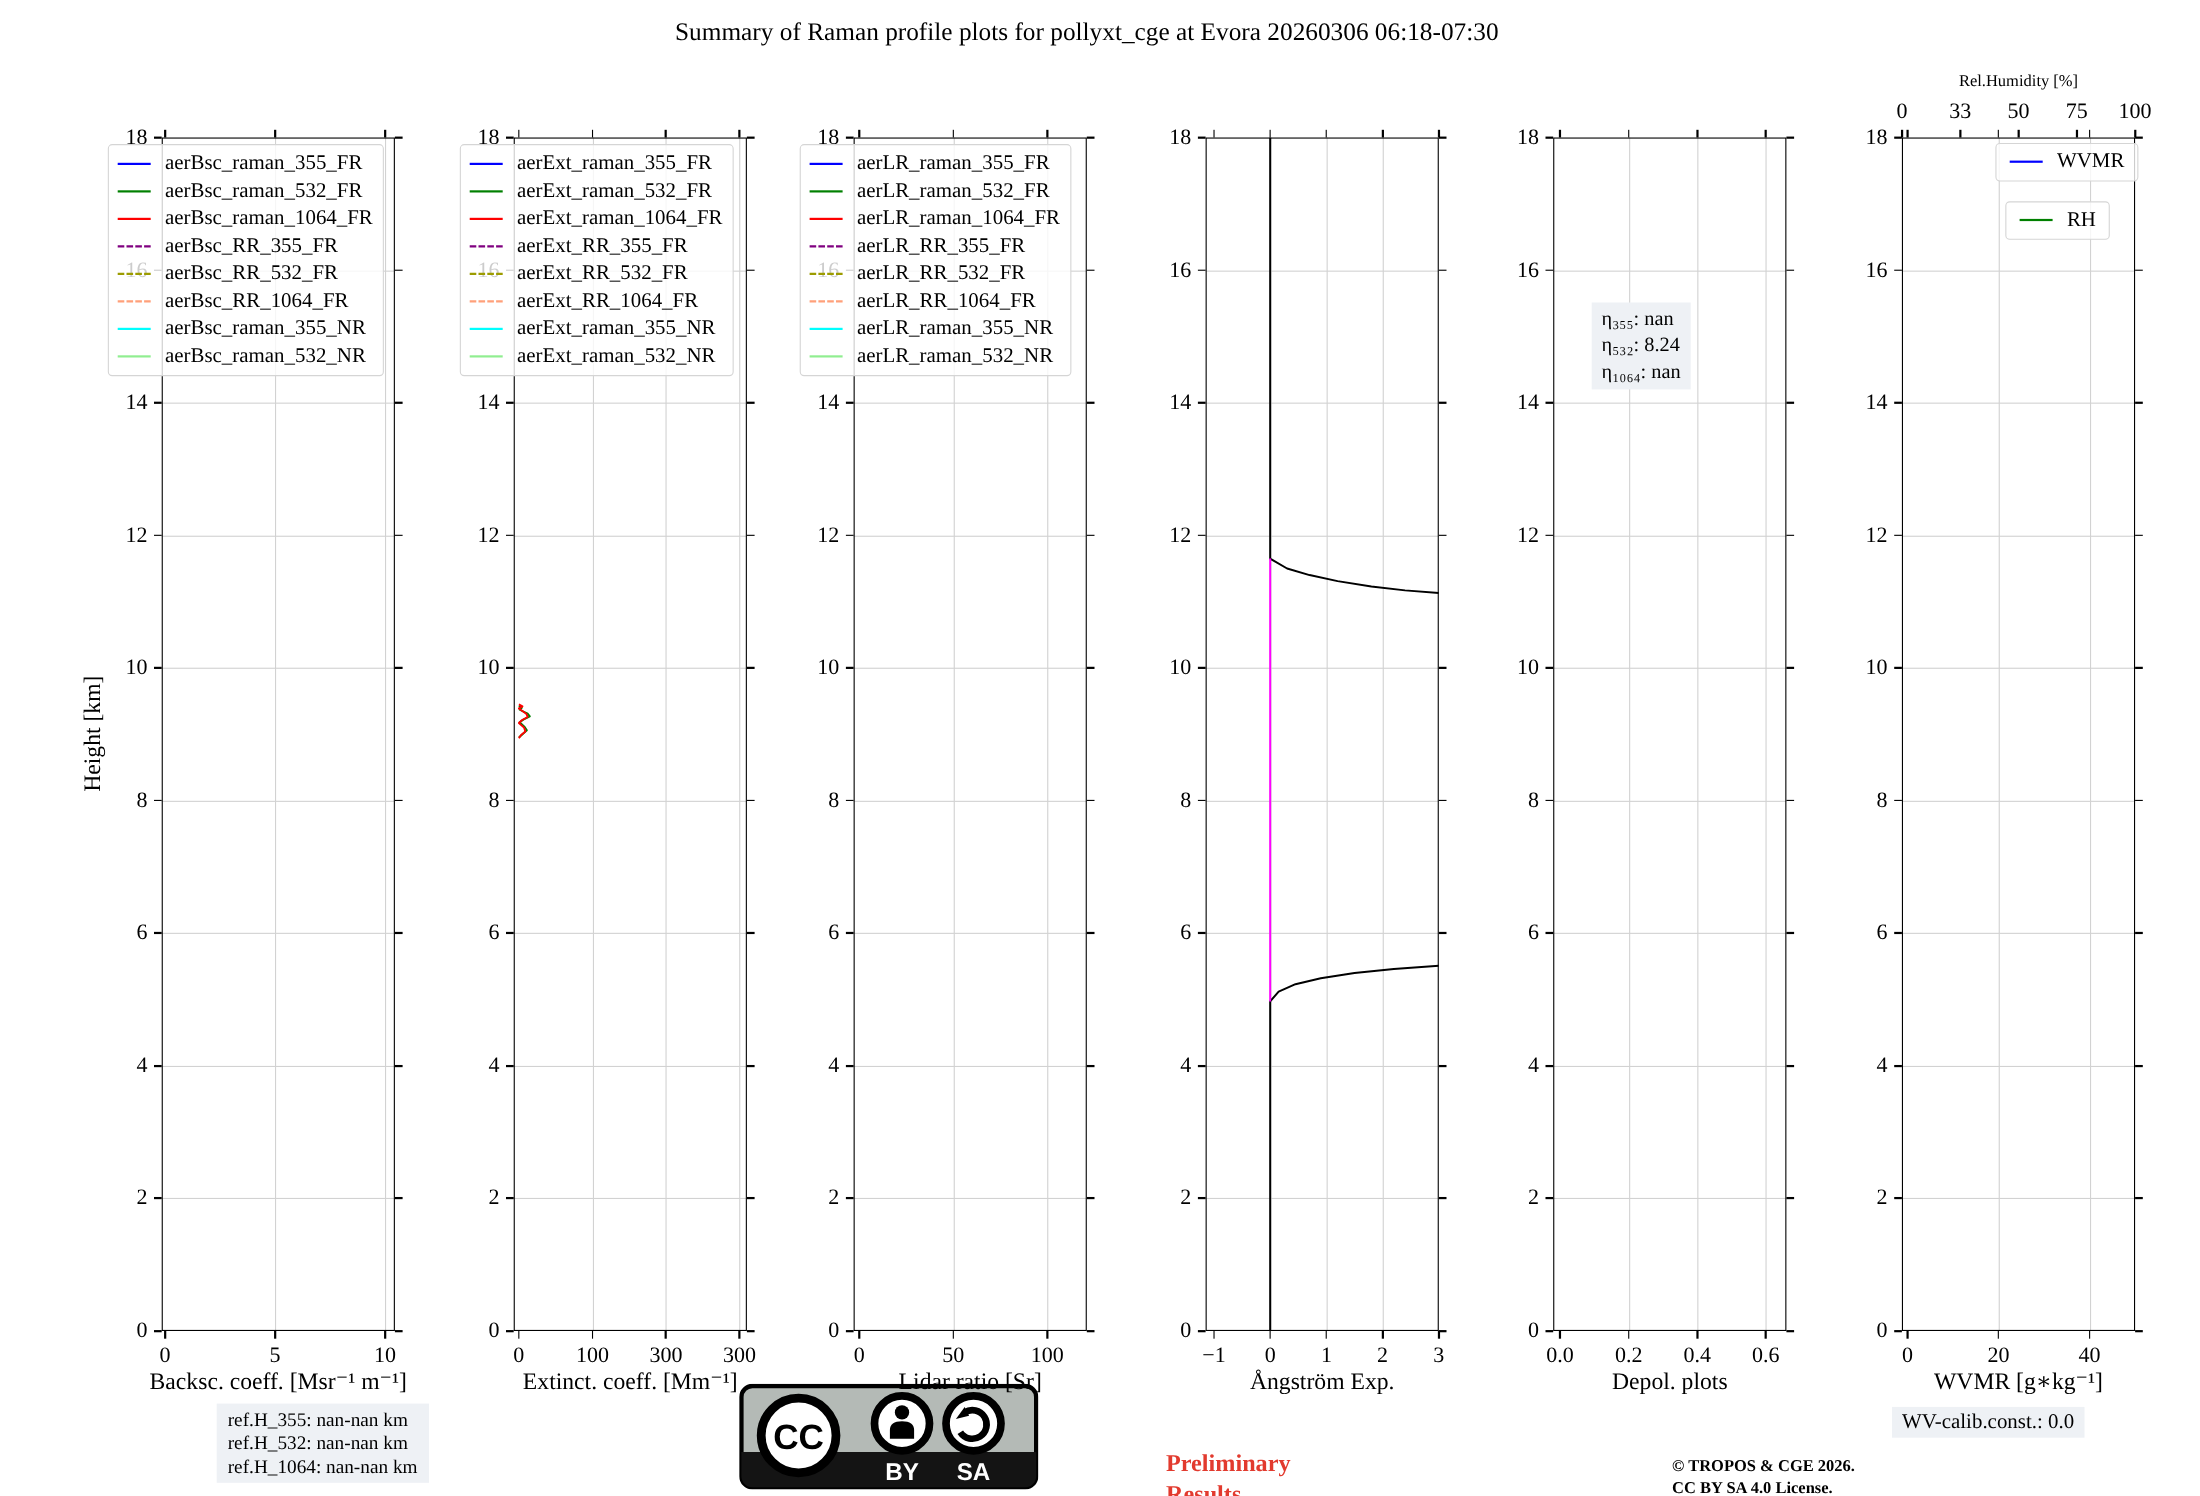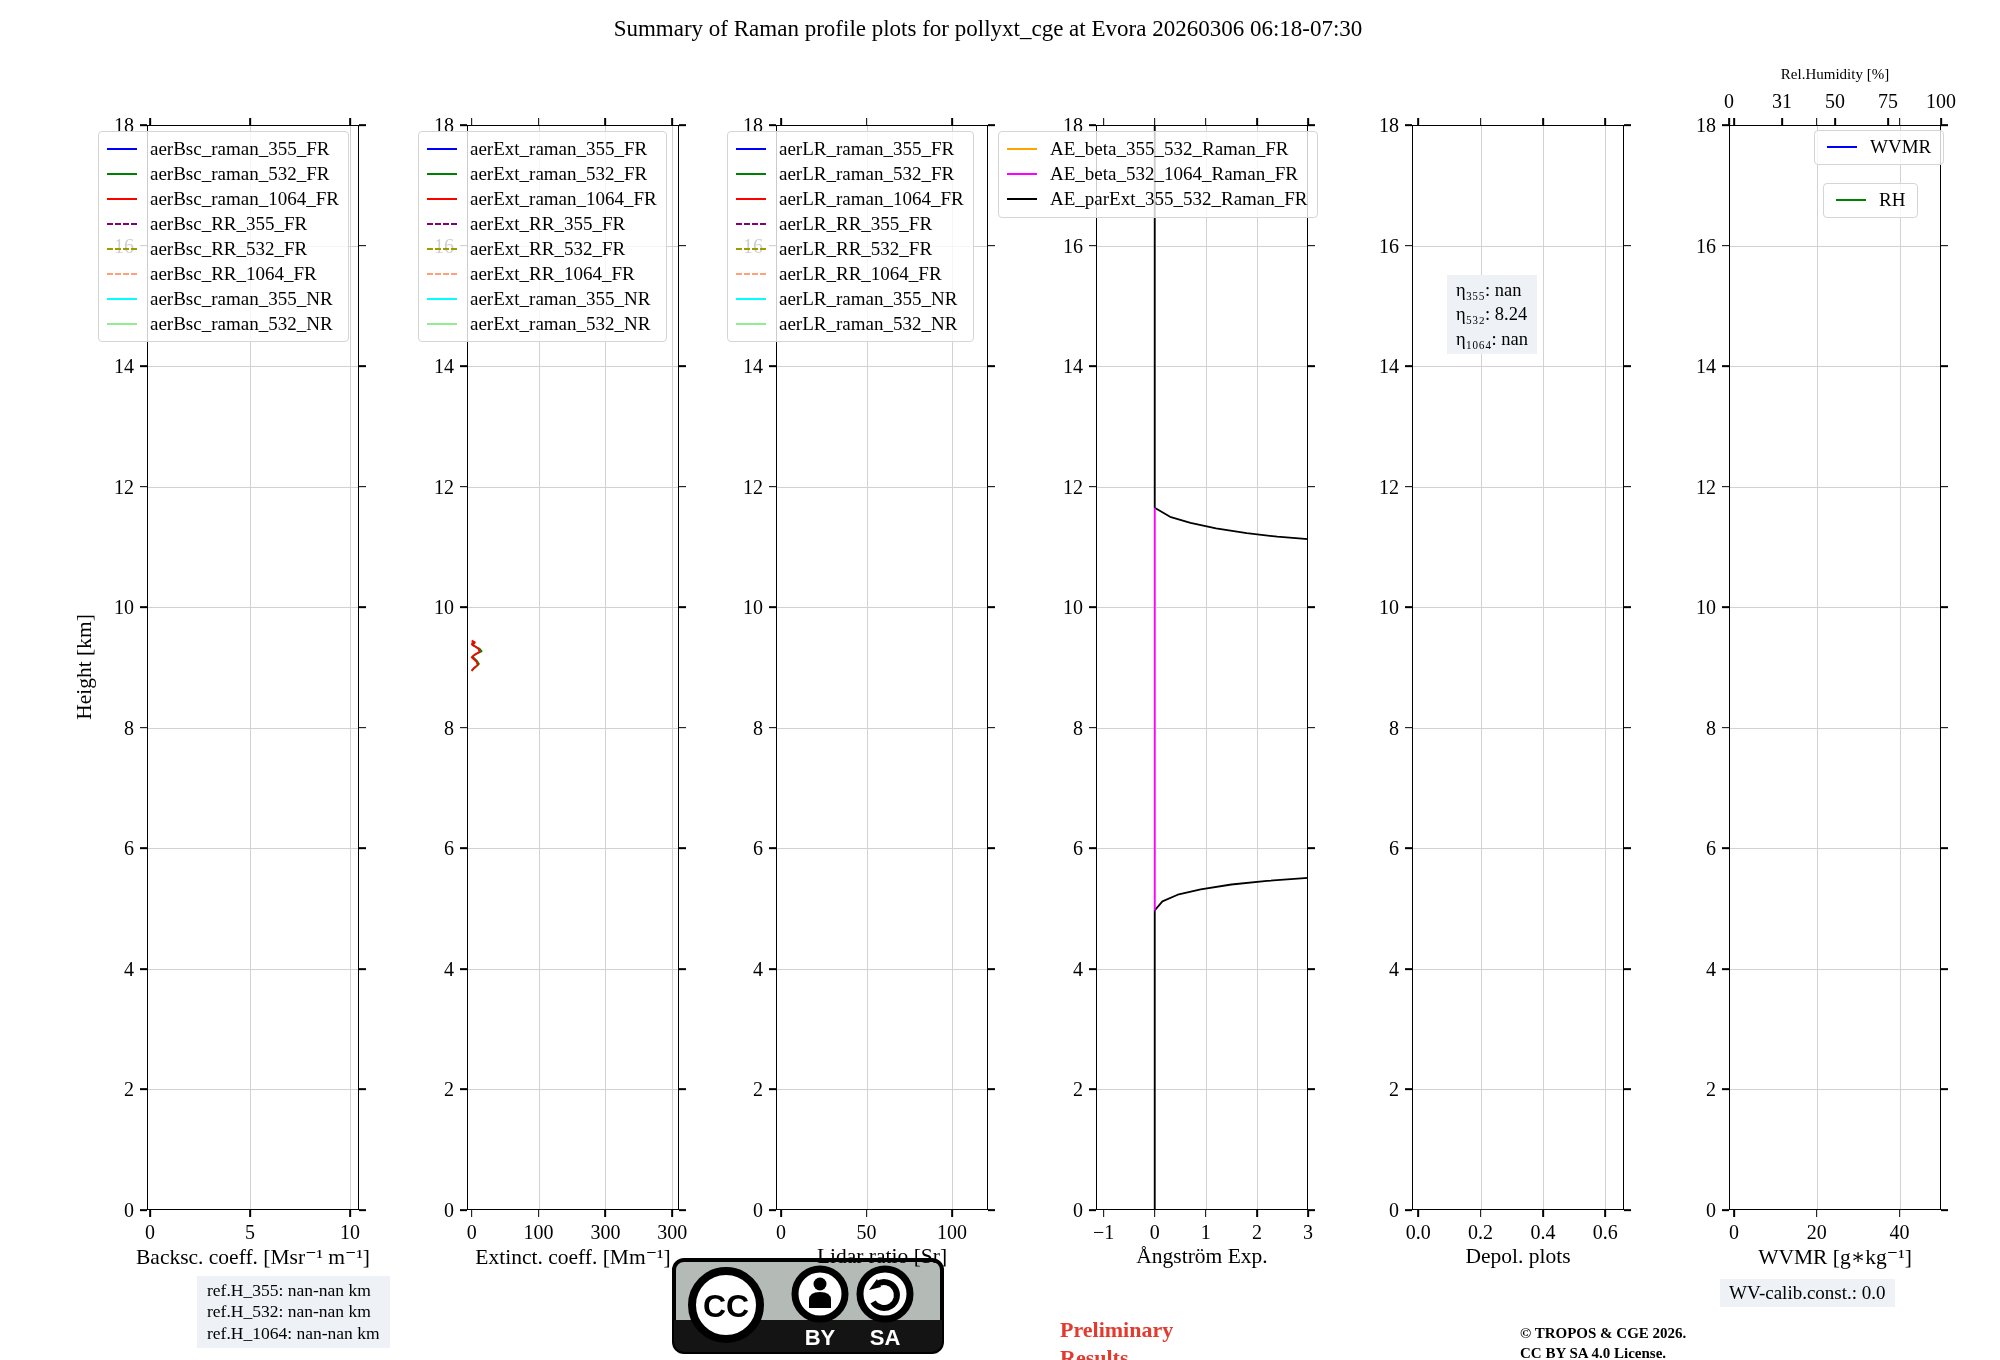--- a/index.html
+++ b/index.html
@@ -380,34 +380,20 @@
         <div class="yticklabel" style="top: 361.7px; right: calc(100% + 13px);">12</div>
         <div class="tick tick-l" style="top: 241.1px; right: 100%;"></div>
         <div class="tick tick-r" style="top: 241.1px; left: 100%;"></div>
         <div class="yticklabel" style="top: 241.1px; right: calc(100% + 13px);">14</div>
         <div class="tick tick-l" style="top: 120.6px; right: 100%;"></div>
         <div class="tick tick-r" style="top: 120.6px; left: 100%;"></div>
         <div class="yticklabel" style="top: 120.6px; right: calc(100% + 13px);">16</div>
         <div class="tick tick-l" style="top: 0px; right: 100%;"></div>
         <div class="tick tick-r" style="top: 0px; left: 100%;"></div>
         <div class="yticklabel" style="top: 0px; right: calc(100% + 13px);">18</div>
-        <div class="legend" style="left: -98px; top: 6px;">
-          <div class="legend-row">
-            <span class="legend-line" style="border-top-color: rgb(255, 165, 0);"></span>
-            <span>AE_beta_355_532_Raman_FR</span>
-          </div>
-          <div class="legend-row">
-            <span class="legend-line" style="border-top-color: rgb(255, 0, 255);"></span>
-            <span>AE_beta_532_1064_Raman_FR</span>
-          </div>
-          <div class="legend-row">
-            <span class="legend-line" style="border-top-color: rgb(0, 0, 0);"></span>
-            <span>AE_parExt_355_532_Raman_FR</span>
-          </div>
-        </div>
         <div class="xlabel">Ångström Exp.</div>
         <div class="frame"></div>
       </div>
       <div class="panel" style="left: 1412px; top: 125px; width: 212px; height: 1085px;">
         <div class="gv" style="left: 68.6px;"></div>
         <div class="gv" style="left: 130.9px;"></div>
         <div class="gv" style="left: 193.3px;"></div>
         <div class="gh" style="top: 964.4px;"></div>
         <div class="gh" style="top: 843.9px;"></div>
         <div class="gh" style="top: 723.3px;"></div>
@@ -513,21 +499,21 @@
         <div class="tick tick-l" style="top: 120.6px; right: 100%;"></div>
         <div class="tick tick-r" style="top: 120.6px; left: 100%;"></div>
         <div class="yticklabel" style="top: 120.6px; right: calc(100% + 13px);">16</div>
         <div class="tick tick-l" style="top: 0px; right: 100%;"></div>
         <div class="tick tick-r" style="top: 0px; left: 100%;"></div>
         <div class="yticklabel" style="top: 0px; right: calc(100% + 13px);">18</div>
         <div class="topaxis-label">Rel.Humidity [%]</div>
         <div class="tick tick-t" style="left: 0px; bottom: 100%;"></div>
         <div class="topticklabel" style="left: 0px;">0</div>
         <div class="tick tick-t" style="left: 53px; bottom: 100%;"></div>
-        <div class="topticklabel" style="left: 53px;">31</div>
+        <div class="topticklabel" style="left: 53px;">33</div>
         <div class="tick tick-t" style="left: 106px; bottom: 100%;"></div>
         <div class="topticklabel" style="left: 106px;">50</div>
         <div class="tick tick-t" style="left: 159px; bottom: 100%;"></div>
         <div class="topticklabel" style="left: 159px;">75</div>
         <div class="tick tick-t" style="left: 212px; bottom: 100%;"></div>
         <div class="topticklabel" style="left: 212px;">100</div>
         <div class="legend" style="left: 85px; top: 5px; padding: 4px 12px;">
           <div class="legend-row">
             <span class="legend-line" style="border-top-color: rgb(0, 0, 255);"></span>
             <span>WVMR</span>

